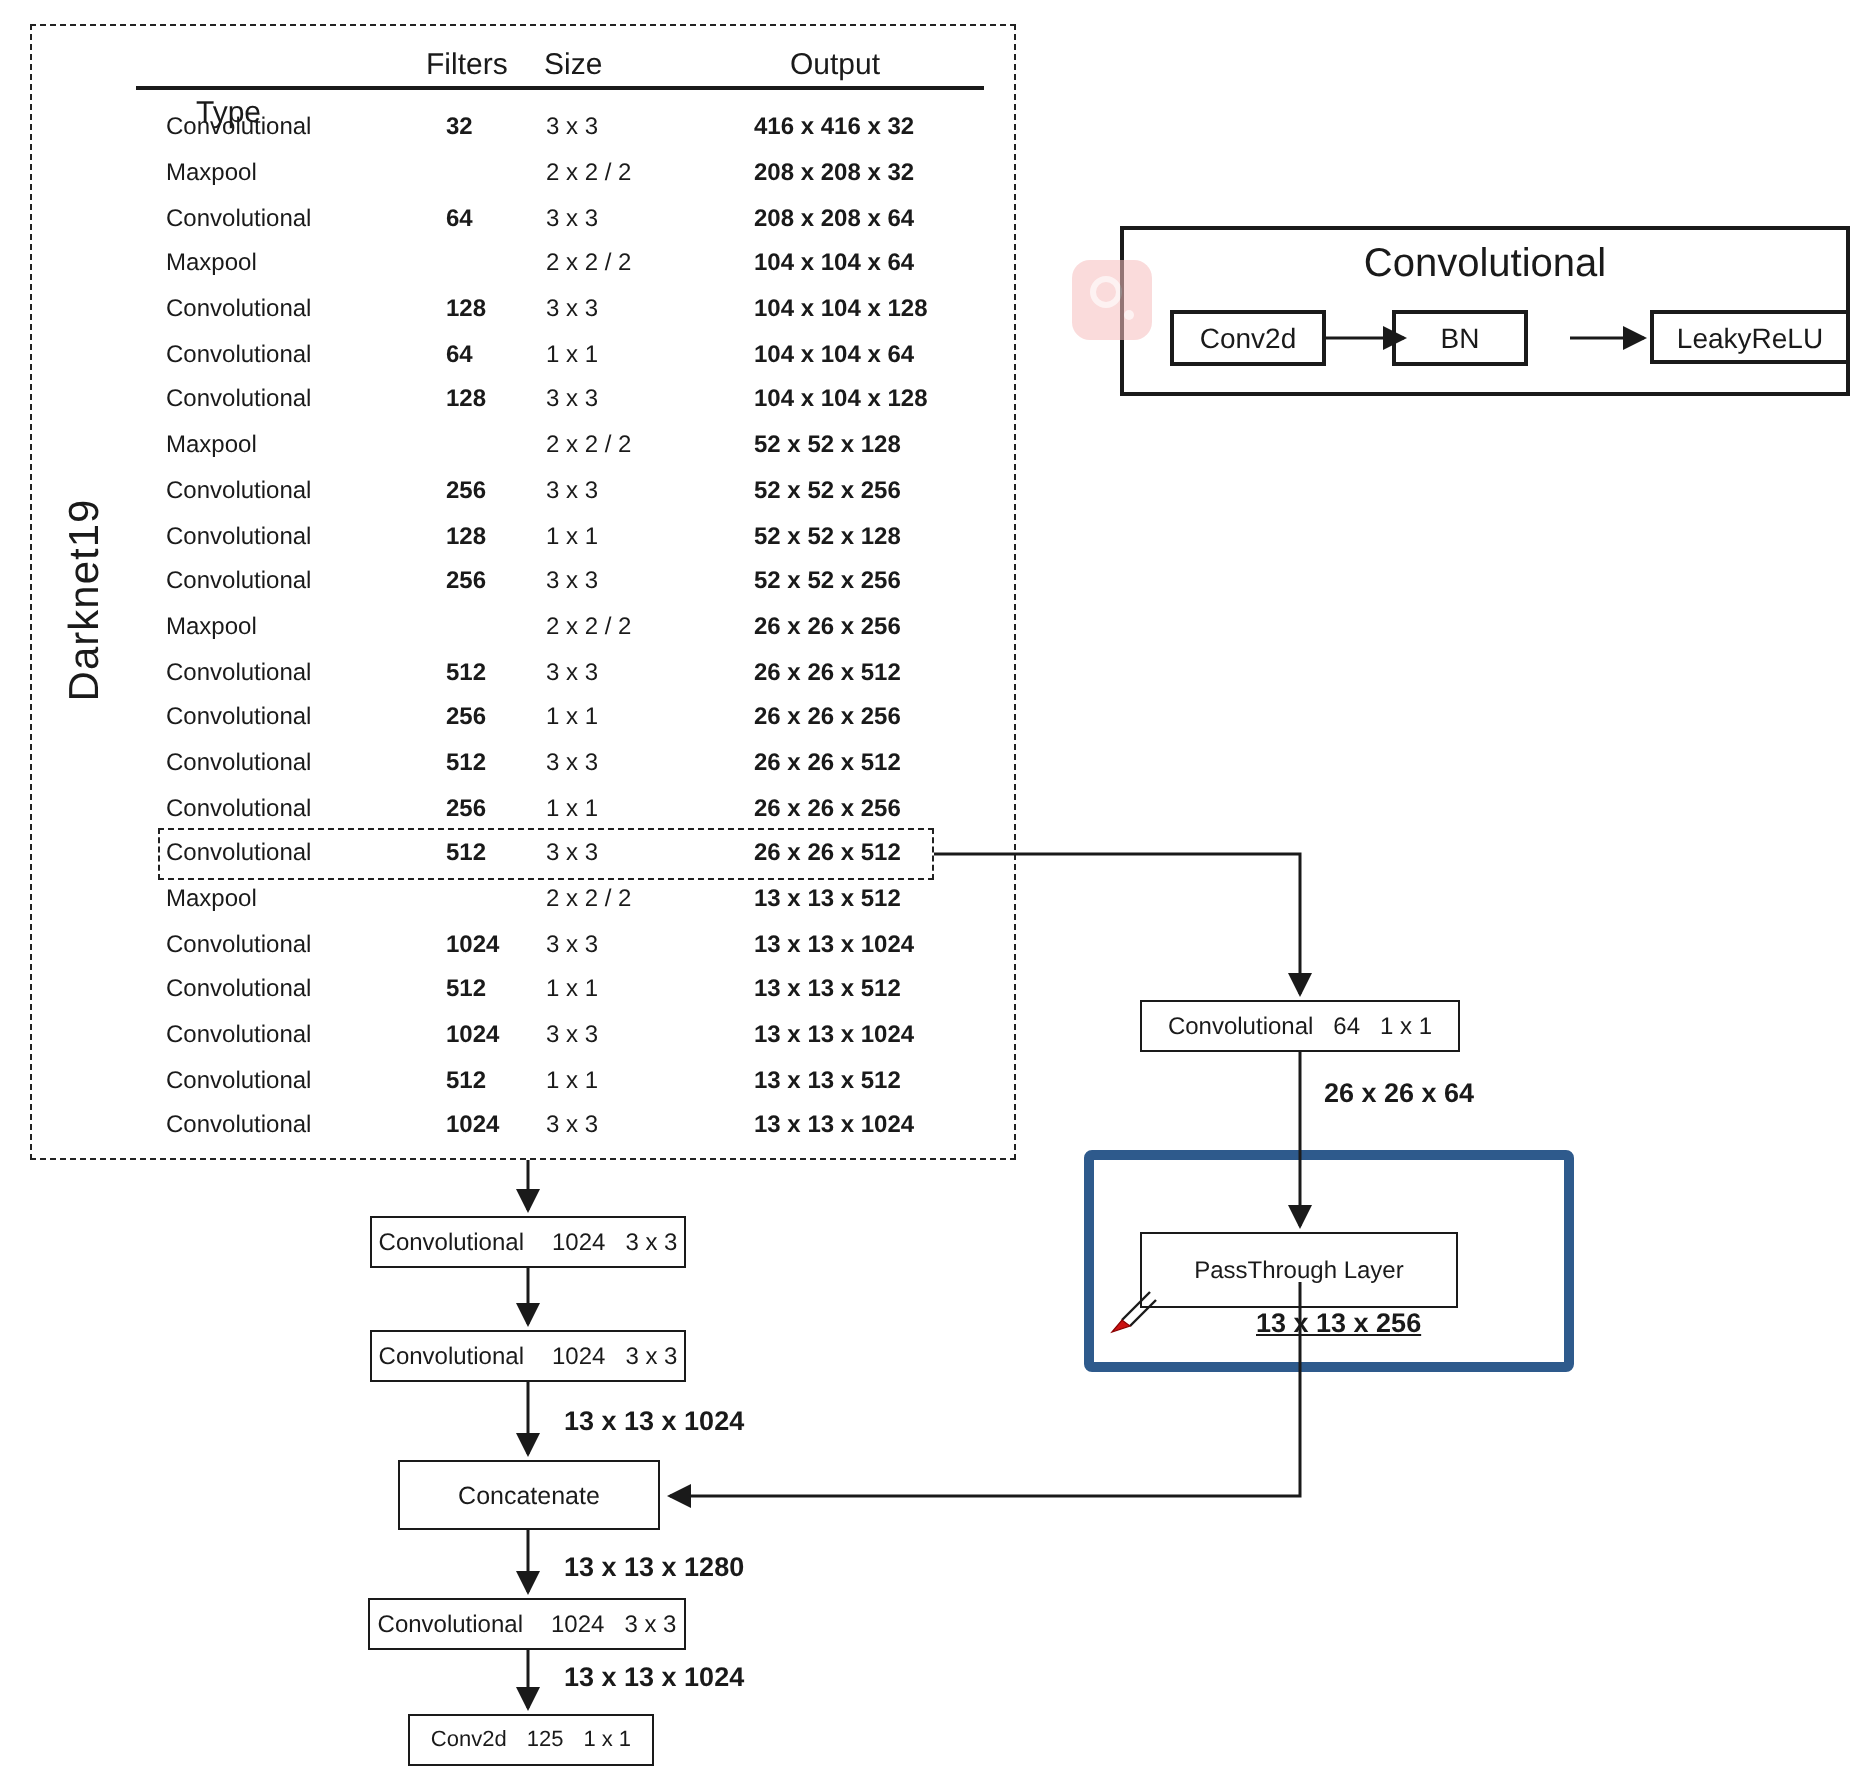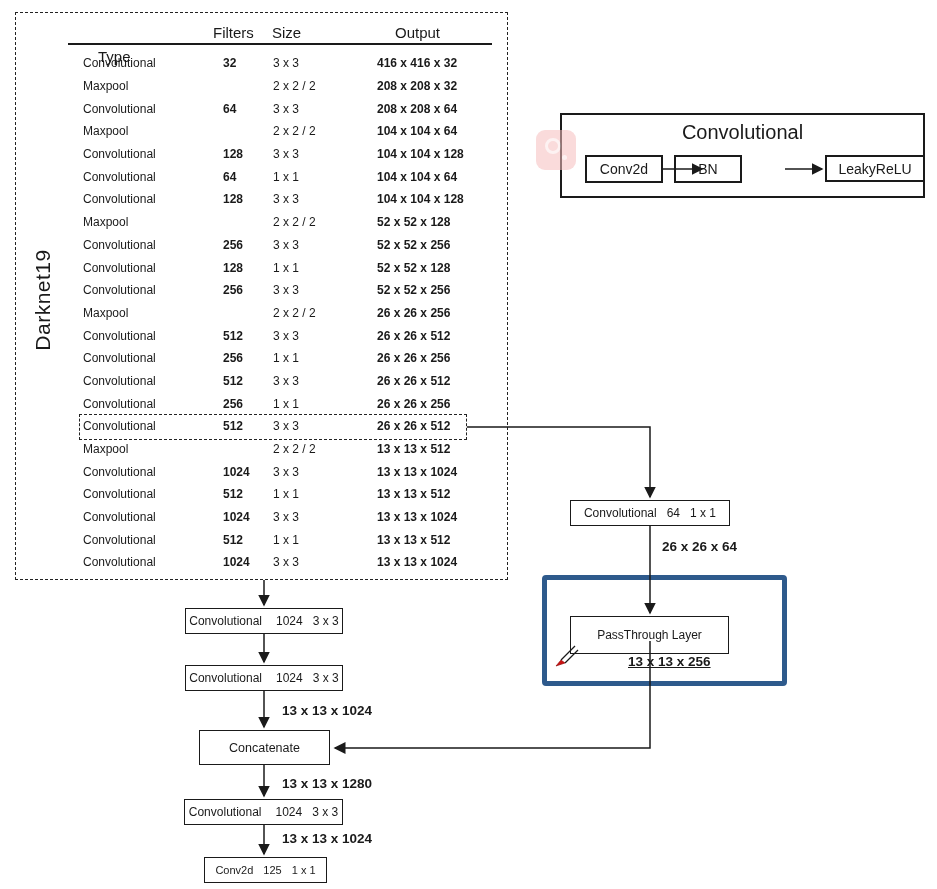--- a/index.html
+++ b/index.html
@@ -221,21 +221,21 @@
         <span class="c-output">13 x 13 x 1024</span>
       </div>
     </div>
 
   <div class="abs hl-row-box" style="left:79px; top:414px; width:388px; height:26px;"></div>
 
   <div class="conv-block" style="left:560px; top:113px; width:365px; height:85px;">
     <div class="conv-block-title">Convolutional</div>
   </div>
   <div class="mini-node" style="left:585px; top:155px; width:78px; height:28px;">Conv2d</div>
-  <div class="mini-node" style="left:674px; top:155px; width:68px; height:28px;">BN</div>
+  <div class="mini-node" style="left:696px; top:155px; width:68px; height:28px;">BN</div>
   <div class="mini-node" style="left:825px; top:155px; width:100px; height:27px;">LeakyReLU</div>
 
   <div class="watermark">
     <span class="lens"></span>
     <span class="lens-tail"></span>
   </div>
 
   <div class="node" style="left:570px; top:500px; width:160px; height:26px;">
     <span>Convolutional</span>
     <span class="gap-md">64</span>

